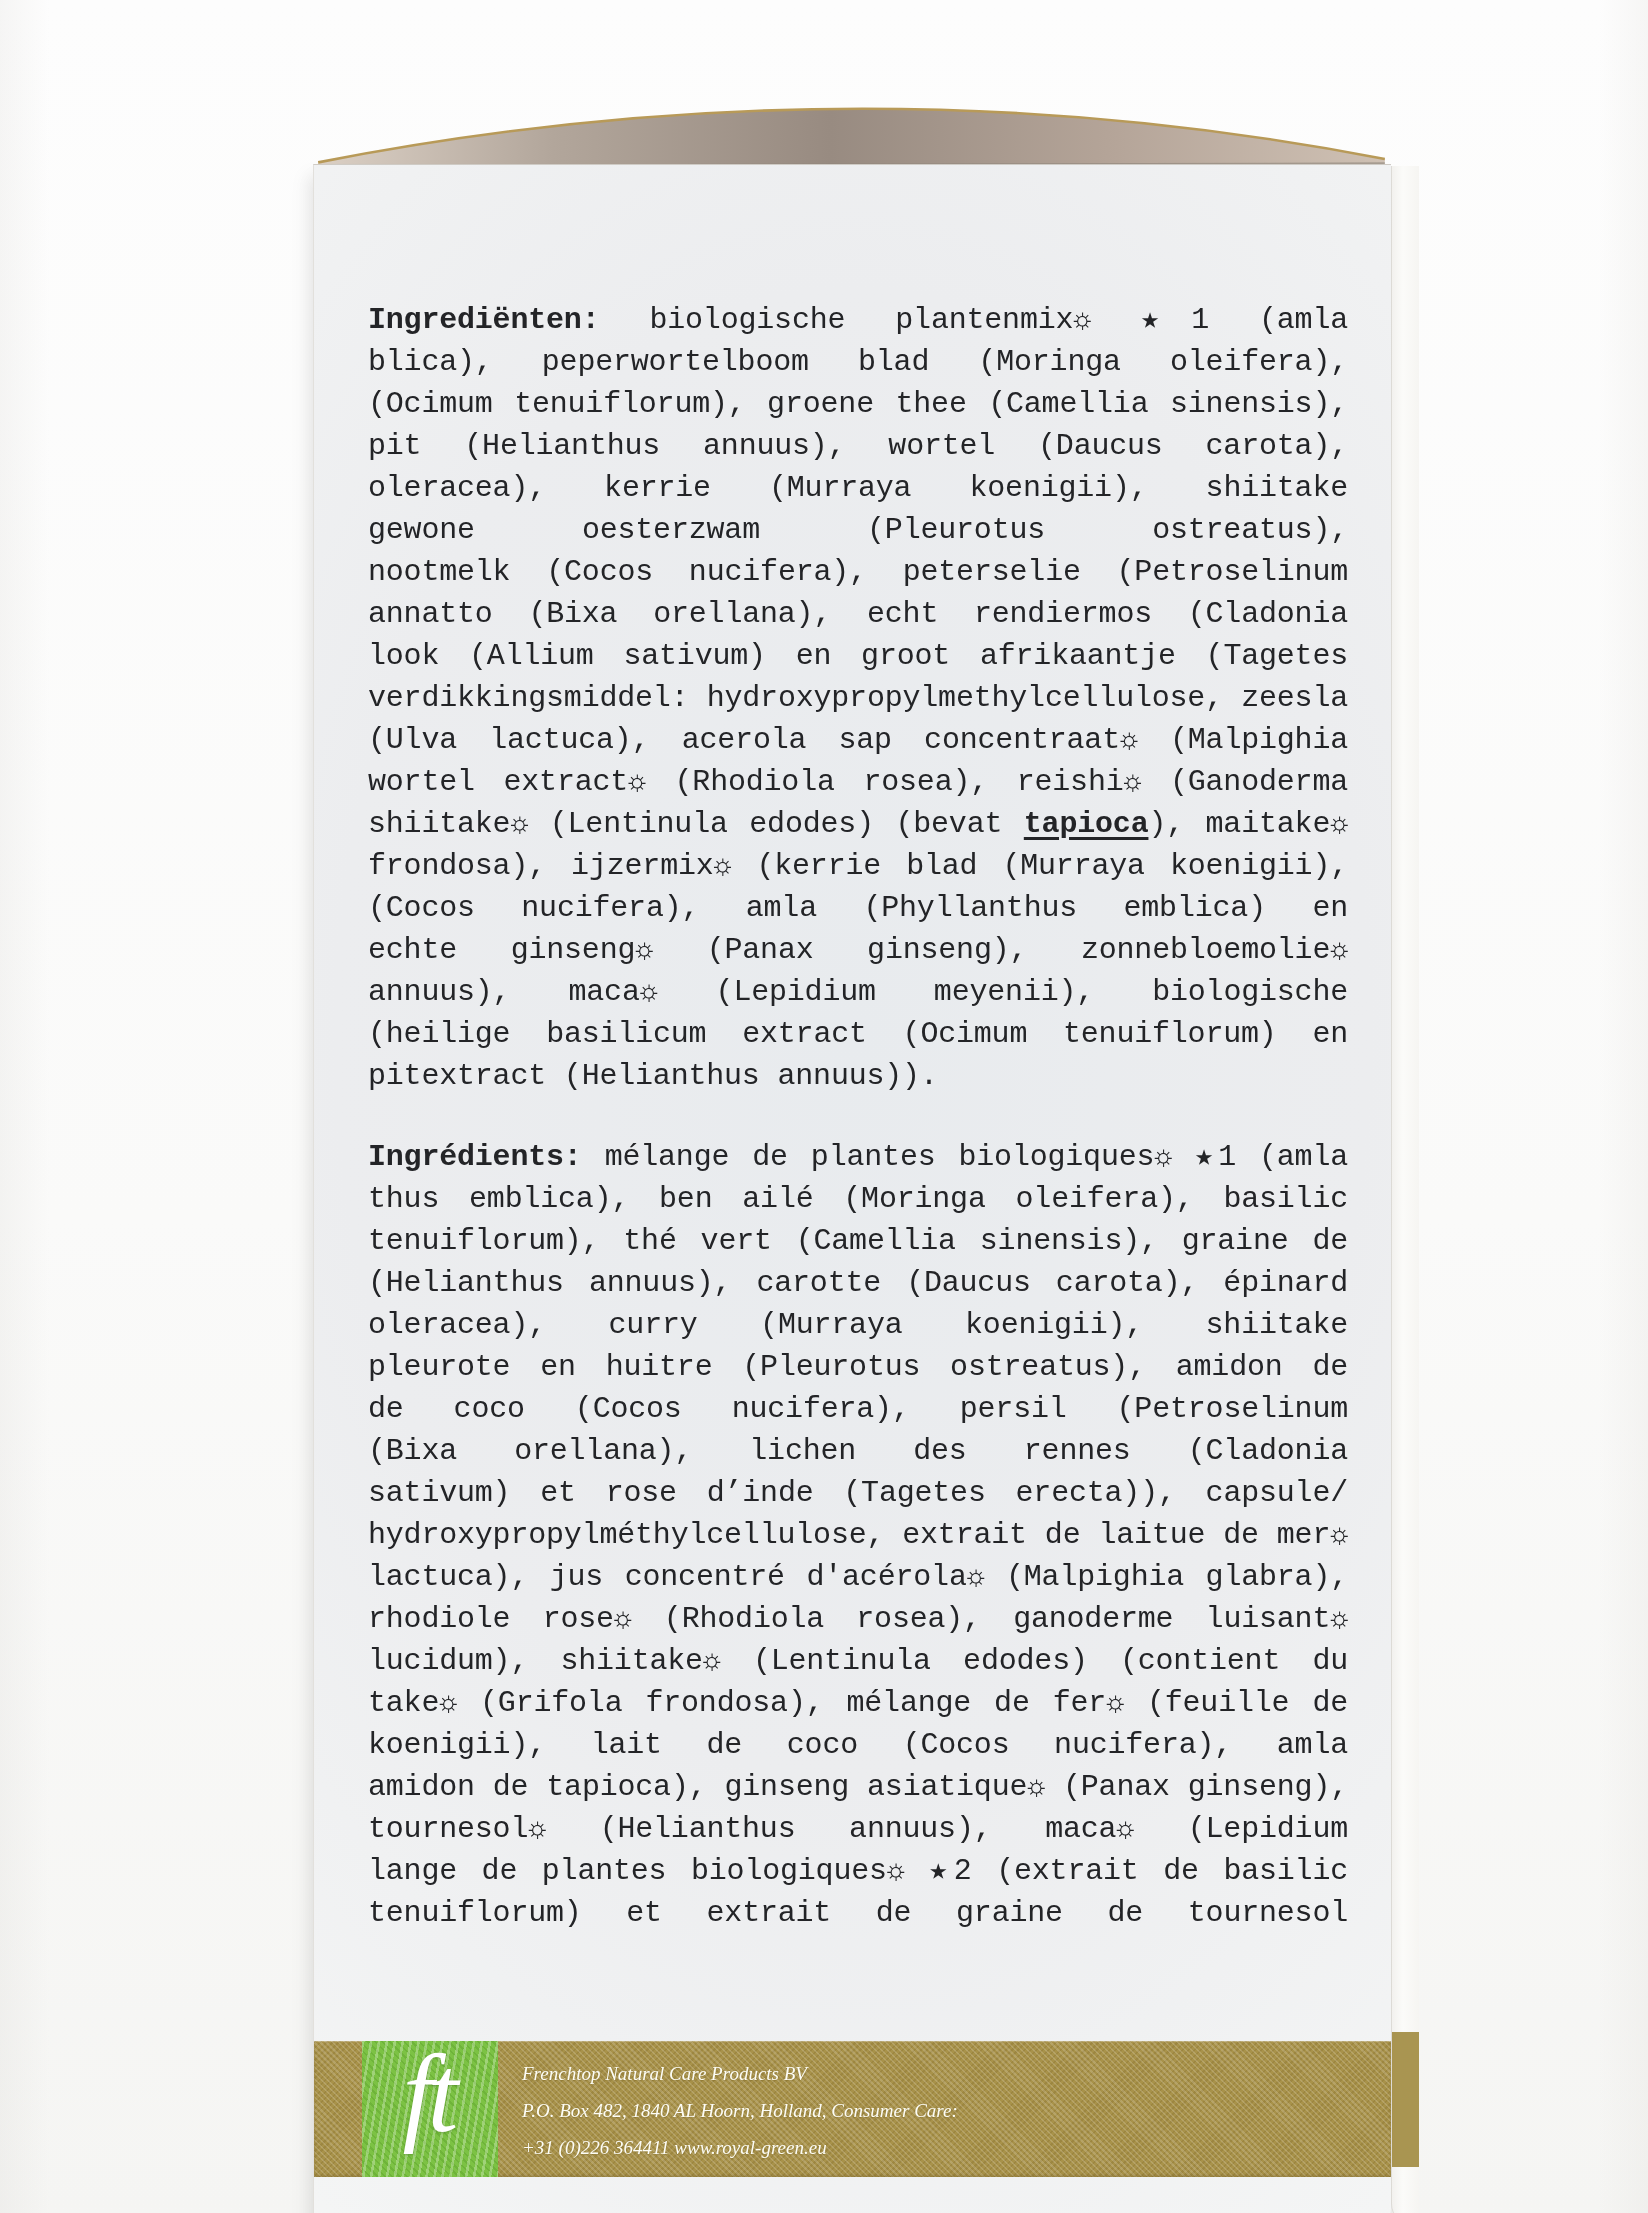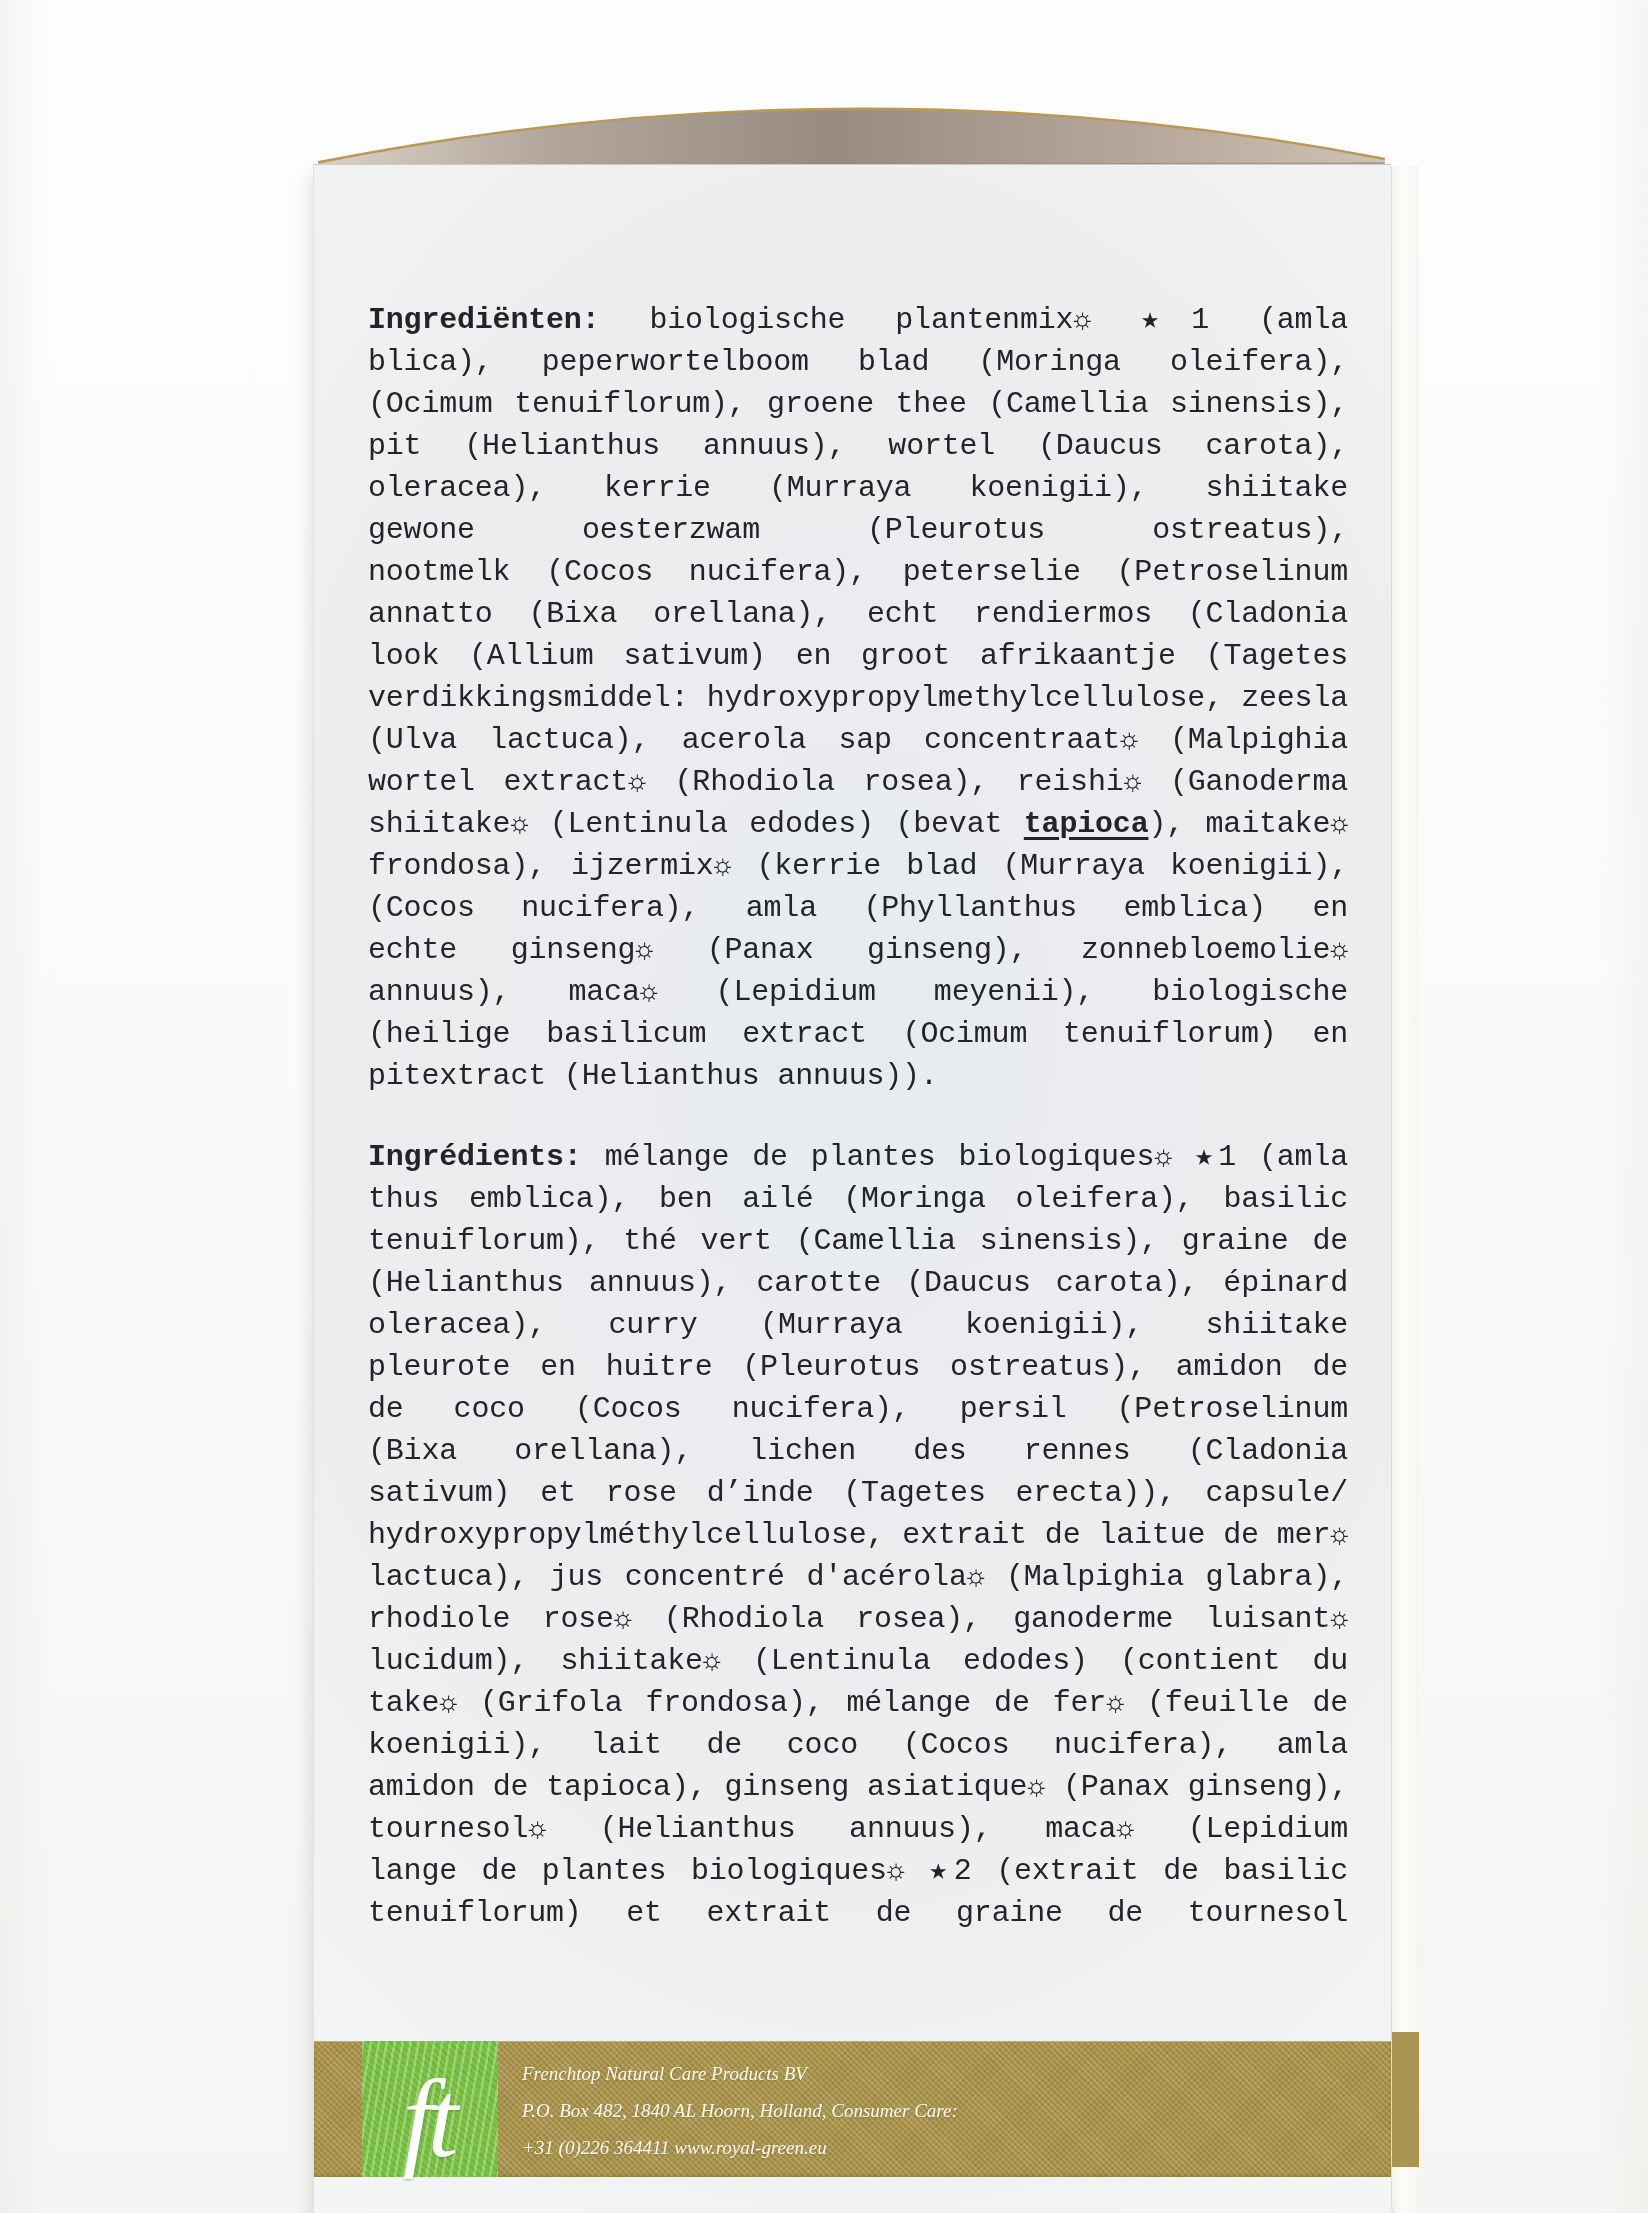--- a/index.html
+++ b/index.html
@@ -30,21 +30,21 @@
         background-color:#a8924a;
         background-image:
           repeating-linear-gradient(45deg, rgba(255,255,255,0.16) 0 1.7px, rgba(255,255,255,0) 1.7px 4.3px),
           repeating-linear-gradient(-45deg, rgba(110,88,28,0.20) 0 1.7px, rgba(0,0,0,0) 1.7px 4.3px);
         box-shadow:inset 0 0.9px 0 rgba(255,255,255,0.25), inset 0 -1.7px 2.6px rgba(90,70,20,0.25);}
   .logo-square{position:absolute;left:48px;top:0;width:136px;height:136px;
         background-color:#7cc244;
         background-image:
           repeating-linear-gradient(100deg, rgba(255,255,255,0.28) 0 2.6px, rgba(255,255,255,0) 2.6px 7.8px),
           repeating-linear-gradient(45deg, rgba(84,152,38,0.35) 0 1.7px, rgba(0,0,0,0) 1.7px 5.2px);
-        display:flex;align-items:flex-end;justify-content:center;}
+        display:flex;align-items:flex-start;justify-content:center;}
   .ft{font-style:italic;font-weight:400;color:#ffffff;font-size:111px;line-height:1;
       letter-spacing:-6px;text-shadow:0 1.7px 2.6px rgba(60,110,30,0.45);transform:translate(-2.6px,-3.5px);}
   .footer-text{position:absolute;left:208px;top:14px;width:856px;color:#fdfdf6;
       font-style:italic;font-weight:normal;font-size:19px;line-height:37px;
       text-shadow:0 0.9px 1.7px rgba(100,80,20,0.35);}
   .bg-shade{position:absolute;left:0;top:0;width:100%;height:100%;pointer-events:none;
       background:linear-gradient(90deg, rgba(210,208,204,0.18) 0%, rgba(255,255,255,0) 3%, rgba(255,255,255,0) 97%, rgba(225,223,219,0.25) 100%);}
 </style>
 </head>
 <body>

